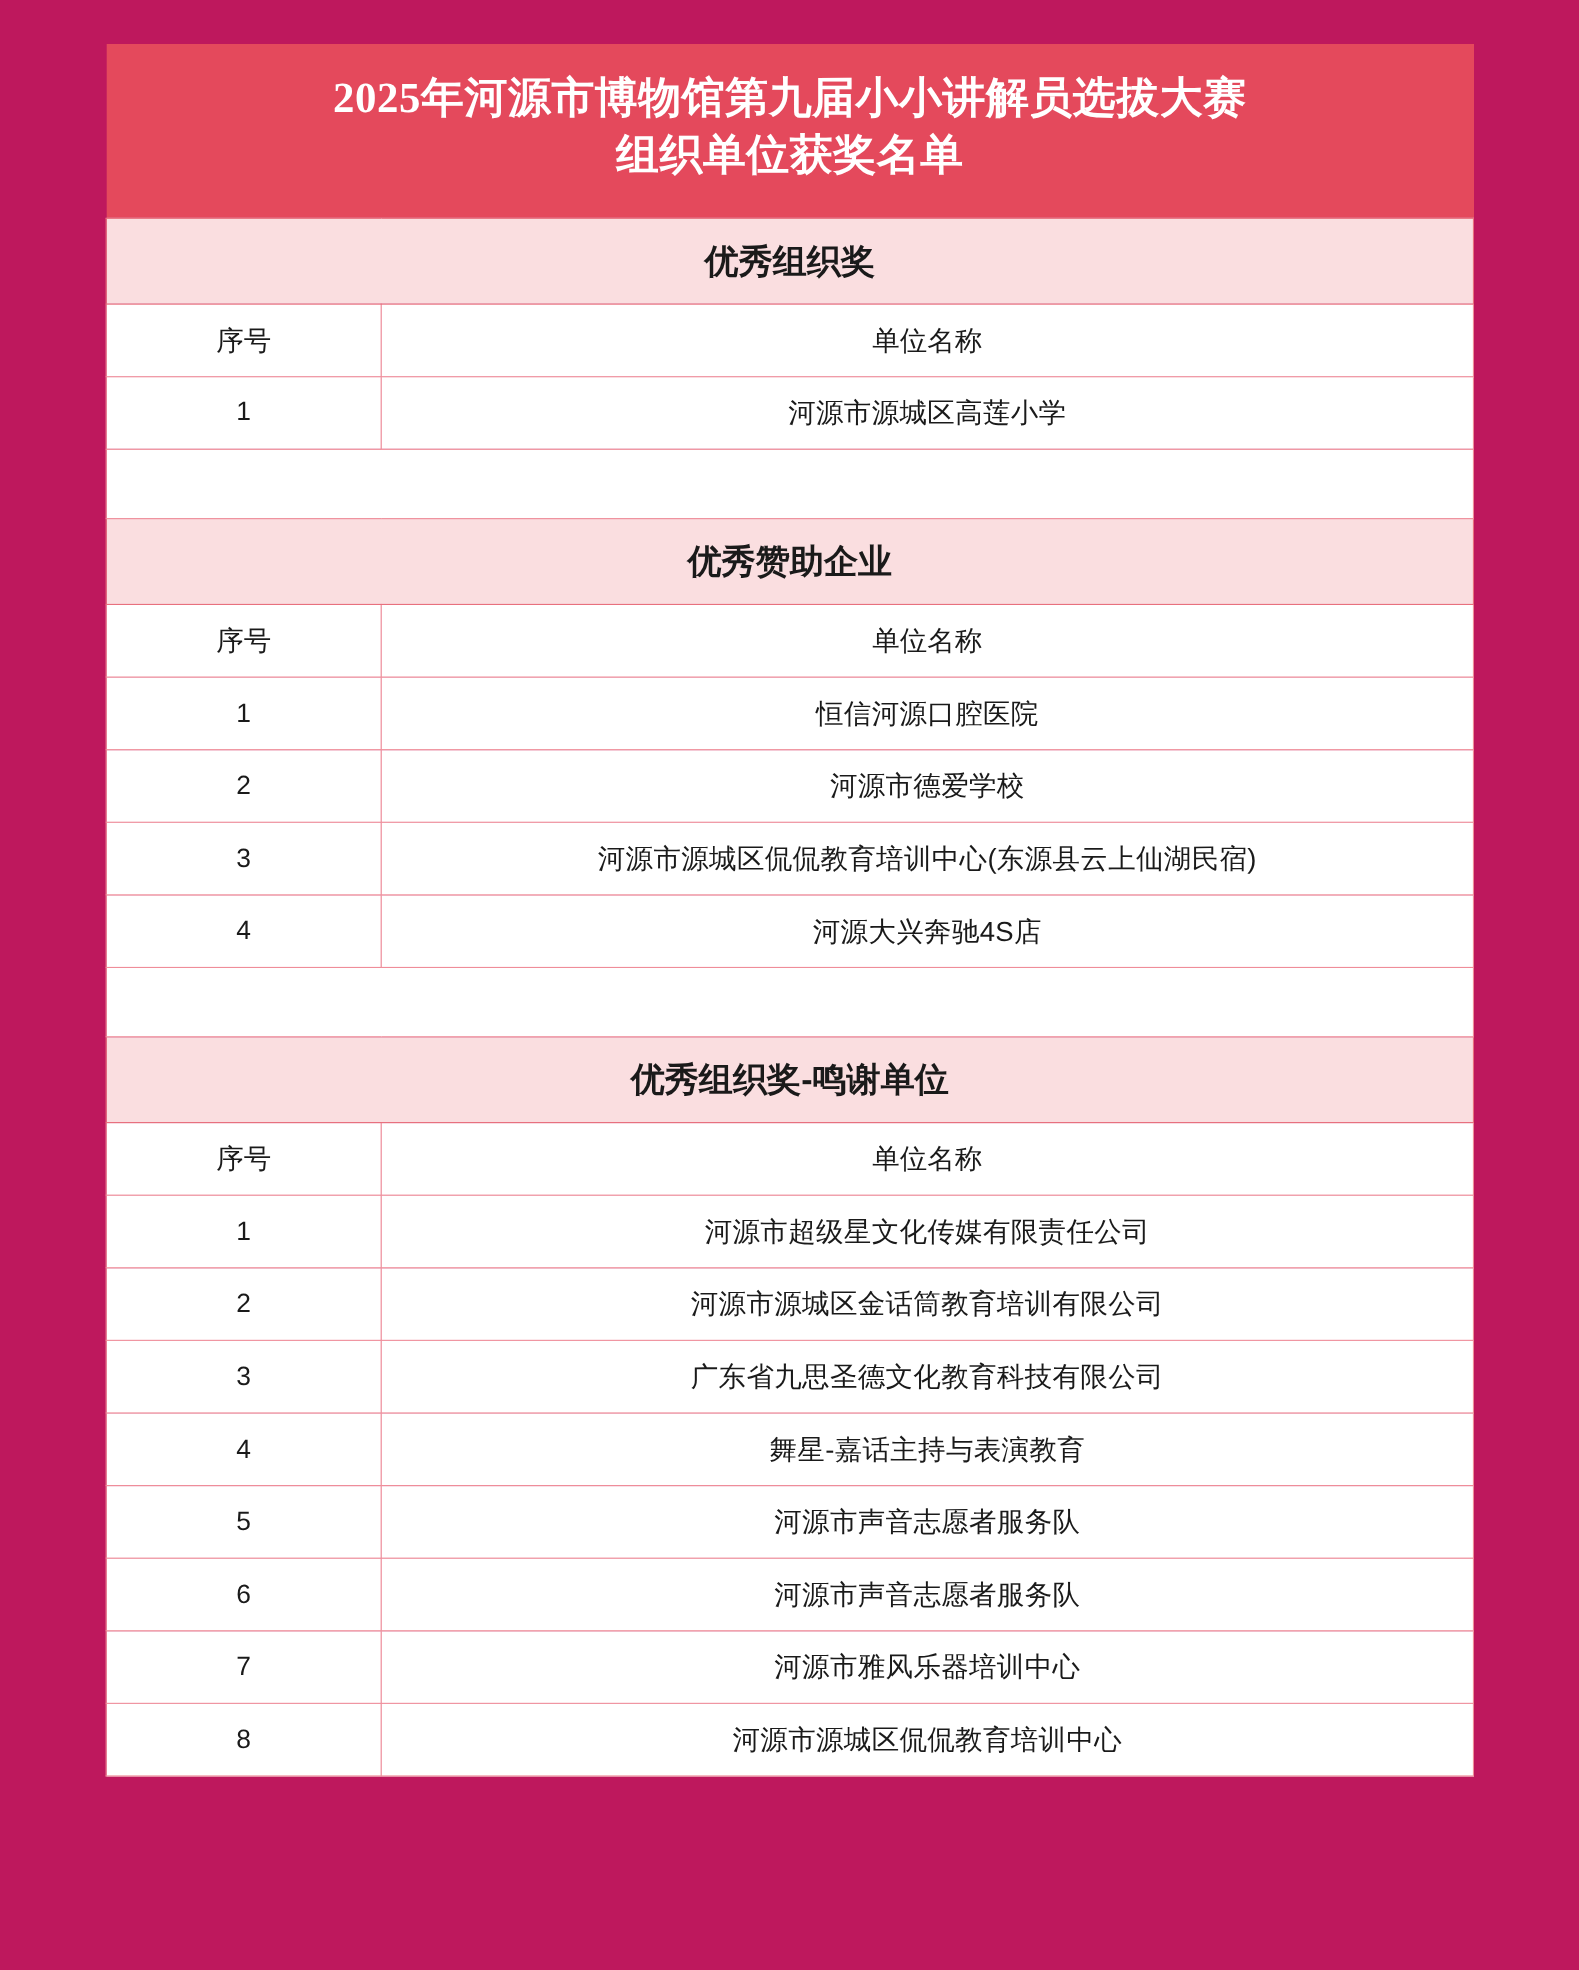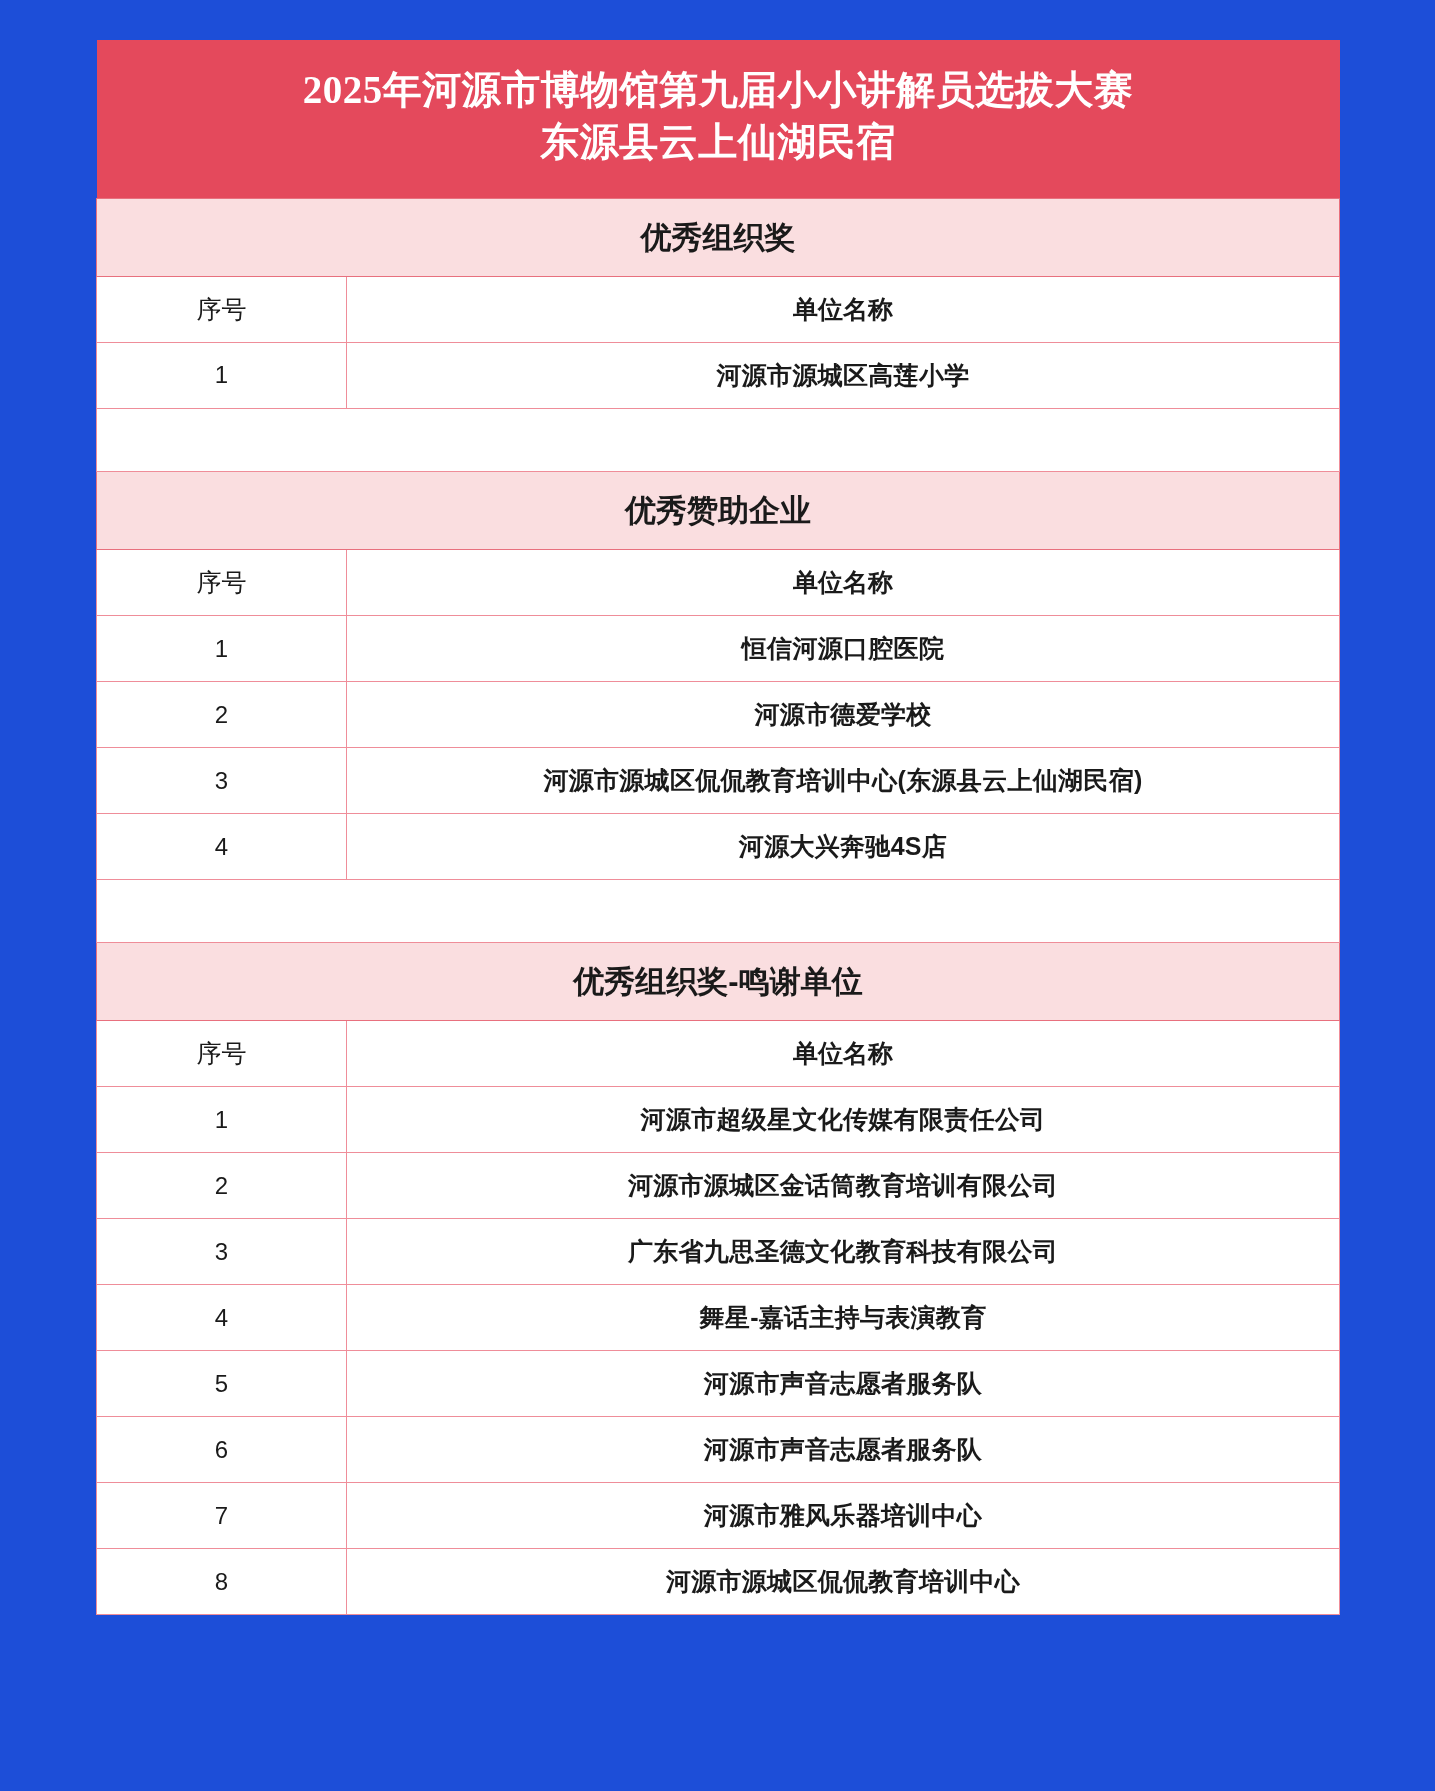--- a/index.html
+++ b/index.html
@@ -12,21 +12,21 @@
     height: 1791px;
     font-family: "Liberation Sans", "DejaVu Sans", sans-serif;
     color: #1a1a1a;
     overflow: hidden;
   }
 
   .page {
     position: relative;
     width: 1435px;
     height: 1791px;
-    background: #1d4ed8;
+    background: #be185d;
     box-sizing: border-box;
     padding: 40px 96px 0 96px;
   }
 
   .sheet {
     width: 1243px;
     border-collapse: collapse;
     table-layout: fixed;
   }
 
@@ -68,21 +68,21 @@
     border: 1px solid #ef8d99;
     padding: 0;
     height: 65px;
     text-align: center;
     vertical-align: middle;
     background: #ffffff;
     font-size: 24px;
     color: #1a1a1a;
   }
   .sheet td.cell.col-no { width: 250px; }
-  .sheet td.cell.col-name { width: 993px; font-weight: bold; }
+  .sheet td.cell.col-name { width: 993px; }
 
   .colhead { font-size: 25px; }
 
   .idx { font-size: 24px; }
   .uname { font-size: 25px; letter-spacing: 0.3px; }
 
   
   .spacer td {
     background: #ffffff;
     height: 62px;
@@ -100,21 +100,21 @@
   <table class="sheet">
     <colgroup>
       <col style="width:250px">
       <col style="width:993px">
     </colgroup>
     <tbody>
 
       <tr class="title-banner">
         <td colspan="2">
           <div class="title-line">2025年河源市博物馆第九届小小讲解员选拔大赛</div>
-          <div class="title-line">东源县云上仙湖民宿</div>
+          <div class="title-line">组织单位获奖名单</div>
         </td>
       </tr>
 
       <tr class="section-band">
         <td colspan="2">
           <div class="section-title">优秀组织奖</div>
         </td>
       </tr>
       <tr>
         <td class="cell col-no">

